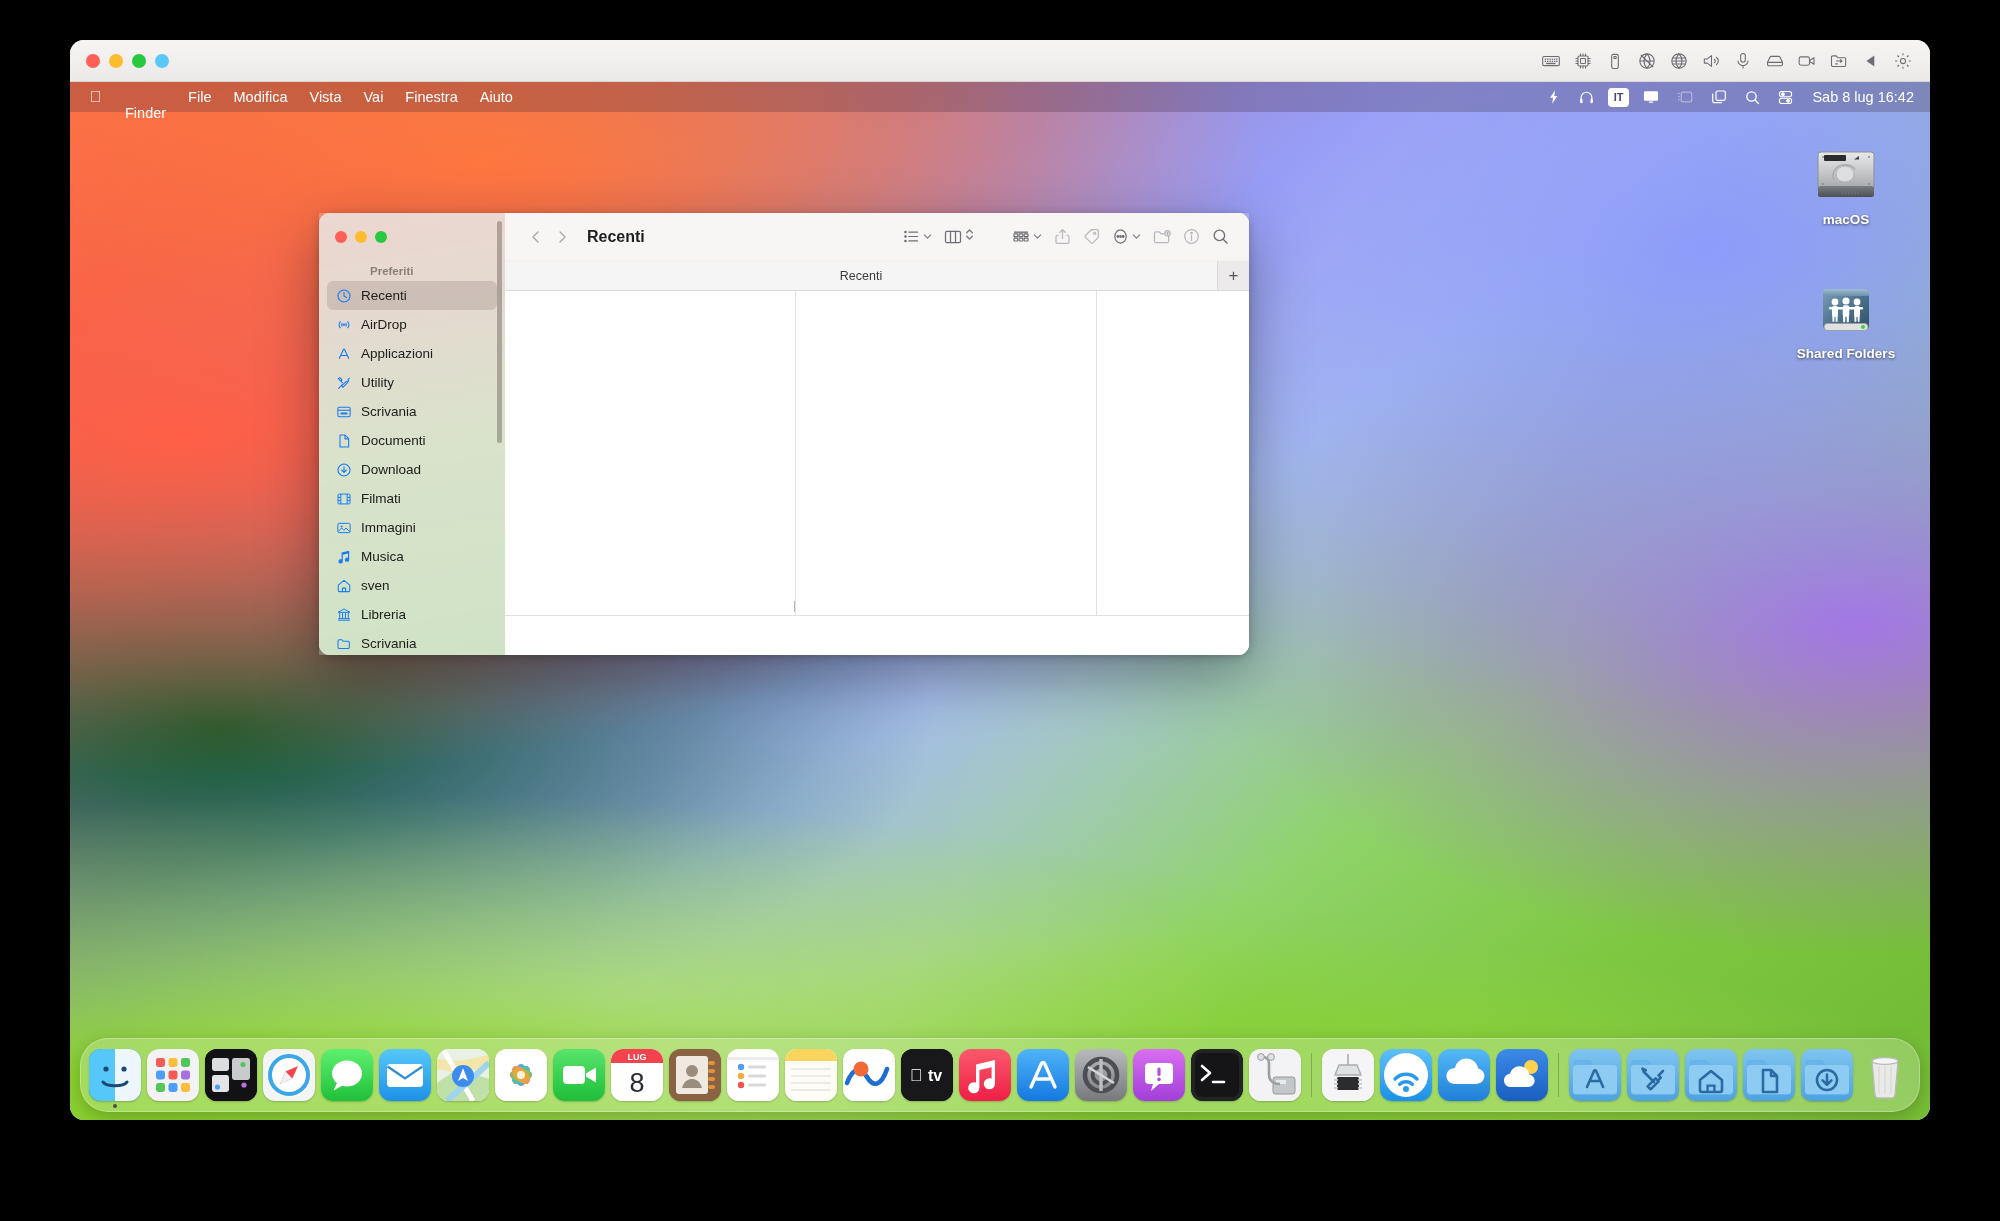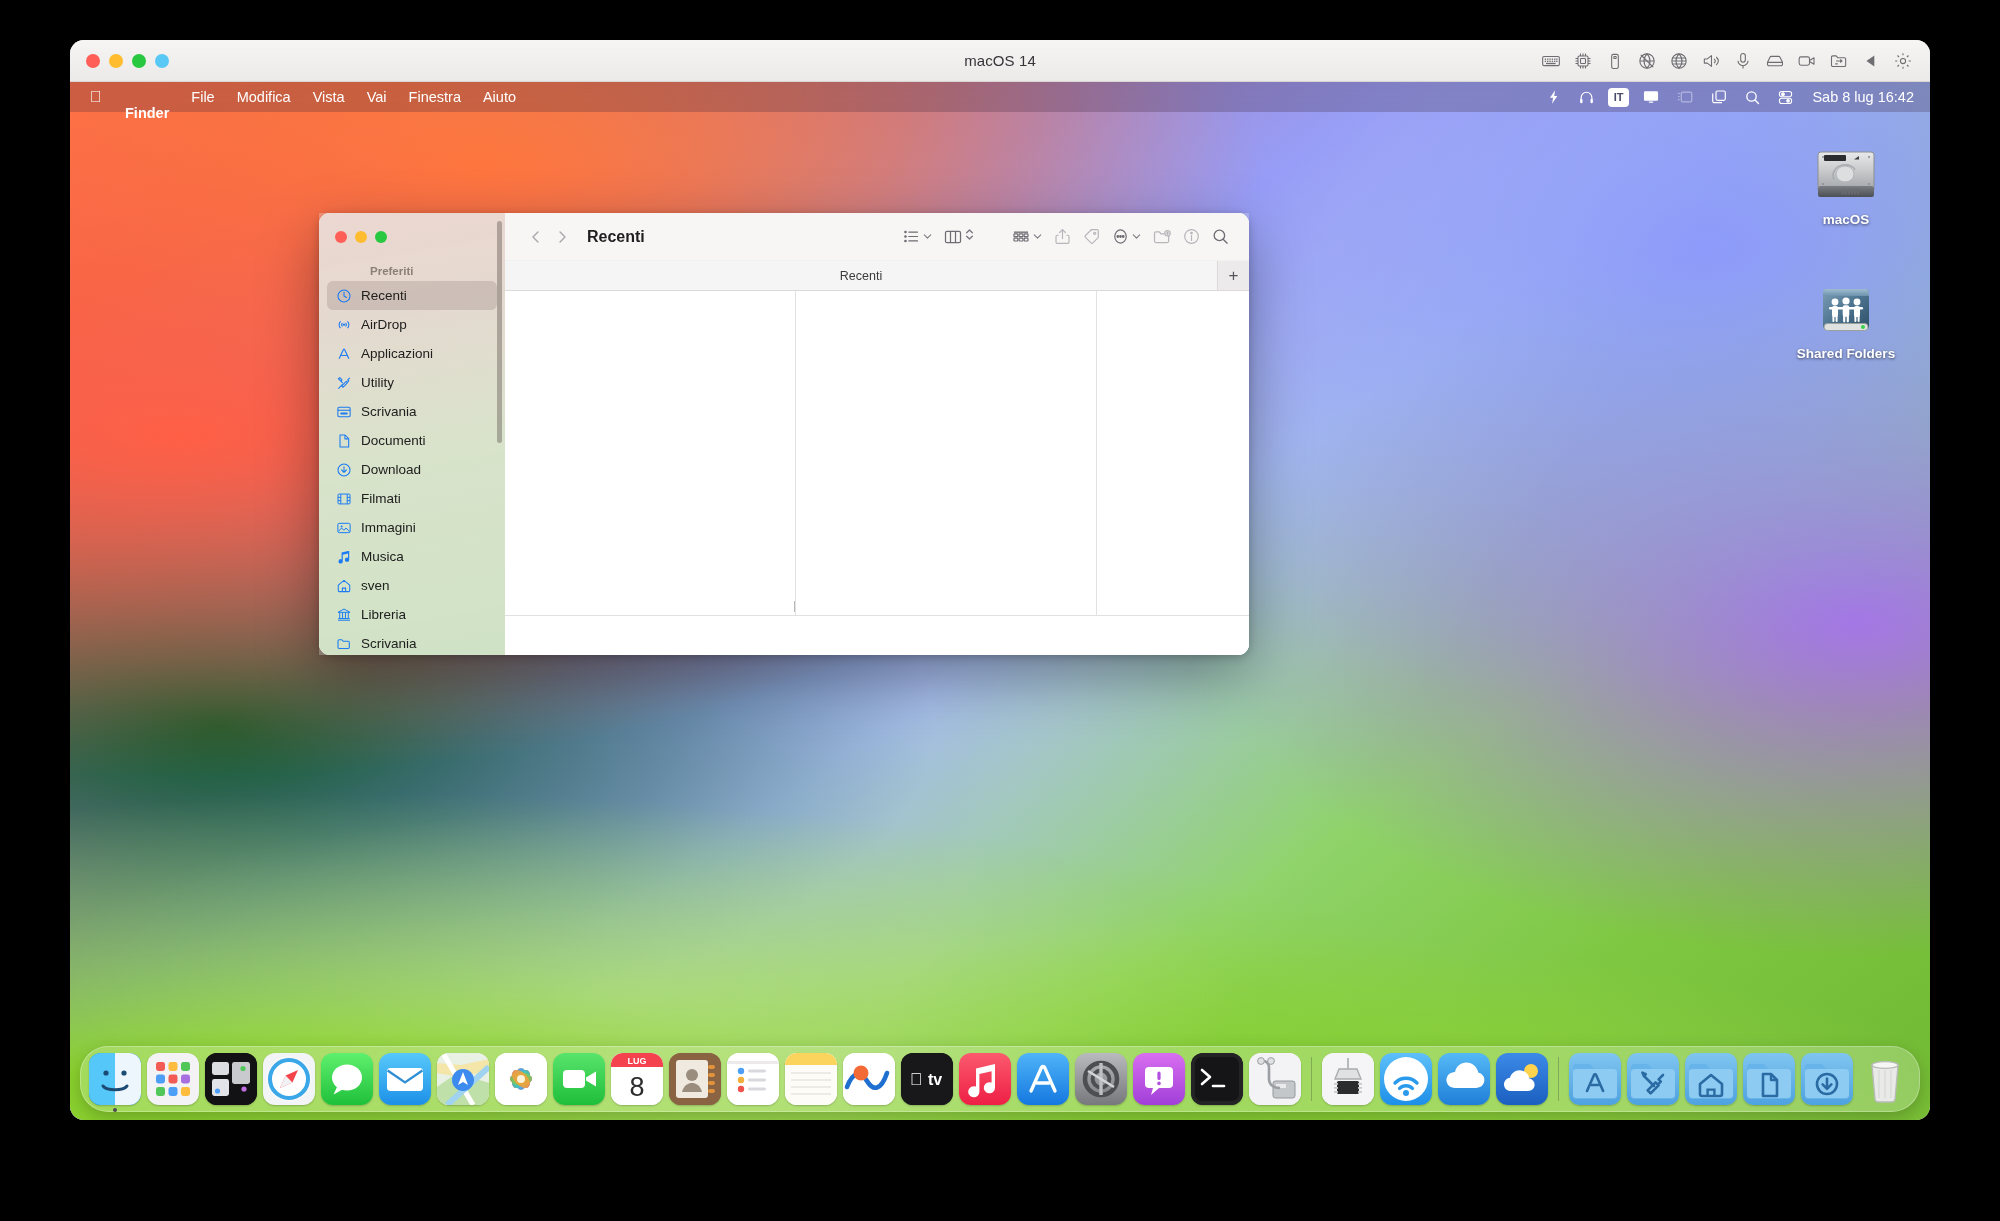--- a/index.html
+++ b/index.html
@@ -81,21 +81,21 @@
     position: absolute; top: 0; left: 0; right: 0; height: 30px;
     background: rgba(60,40,60,0.26);
     backdrop-filter: blur(14px);
     display: flex; align-items: center;
     color: #fff; font-size: 14.5px;
     z-index: 40;
   }
   #menubar-left { display: flex; align-items: center; gap: 0; padding-left: 12px; }
   .mb-item { padding: 0 11px; line-height: 30px; white-space: nowrap; }
   .mb-item.apple { padding: 0 12px 0 8px; font-size: 16px; }
-  .mb-item.bold { font-weight: bold; margin-top: 32px; }
+  .mb-item.bold { font-weight: normal; margin-top: 32px; }
   #menubar-right { margin-left: auto; display: flex; align-items: center; gap: 4px; padding-right: 16px; }
   .mbr { display: flex; align-items: center; justify-content: center; height: 30px; padding: 0 6px; color: #fff; }
   .mbr svg { display: block; }
   .mbr.kbd-badge {
     background: #ffffff; color: #4a4a6a; font-size: 11px; font-weight: bold;
     border-radius: 4px; height: 19px; padding: 0 6px; line-height: 19px;
     margin: 0 3px;
   }
   .mbr.dim { opacity: .42; }
   #clock { font-size: 14.5px; padding-left: 8px; white-space: nowrap; }
@@ -199,21 +199,21 @@
   #fstatus {
     height: 30px; flex: none; display: flex; align-items: center; justify-content: center;
     background: #f4f3f3; border-top: 1px solid #ddd9d9;
     font-size: 12.5px; color: #4d4c51;
   }
 
   
   #dock {
     position: absolute; left: 50%; transform: translateX(-50%);
     bottom: 8px;
-    height: 66px;
+    height: 74px;
     display: flex; align-items: center; gap: 6px;
     padding: 18px 9px;
     border-radius: 28px;
     background: rgba(255,255,255,0.22);
     box-shadow: inset 0 0 0 1px rgba(255,255,255,0.28), 0 6px 18px rgba(0,0,0,0.22);
     backdrop-filter: blur(20px);
     z-index: 30;
   }
   .dock-app { position: relative; width: 52px; height: 52px; }
   .dock-app .tile {
@@ -235,21 +235,20 @@
 
 <div id="vm-window">
 
   <div id="vm-titlebar">
     <div class="vm-lights">
       <span class="vl r"></span>
       <span class="vl y"></span>
       <span class="vl g"></span>
       <span class="vl b"></span>
     </div>
-    <div id="vm-title">macOS 14</div>
     <div id="vm-toolbar">
       <span class="vm-ic">
           <svg width="20" height="20" viewBox="0 0 24 24" fill="none" stroke="currentColor" stroke-width="1.3">
             <rect x="2" y="6.5" width="20" height="11" rx="1.6"></rect>
             <g fill="currentColor" stroke="none">
               <rect x="4.5" y="9" width="1.6" height="1.6"></rect>
               <rect x="7.3" y="9" width="1.6" height="1.6"></rect>
               <rect x="10.1" y="9" width="1.6" height="1.6"></rect>
               <rect x="12.9" y="9" width="1.6" height="1.6"></rect>
               <rect x="15.7" y="9" width="1.6" height="1.6"></rect>

